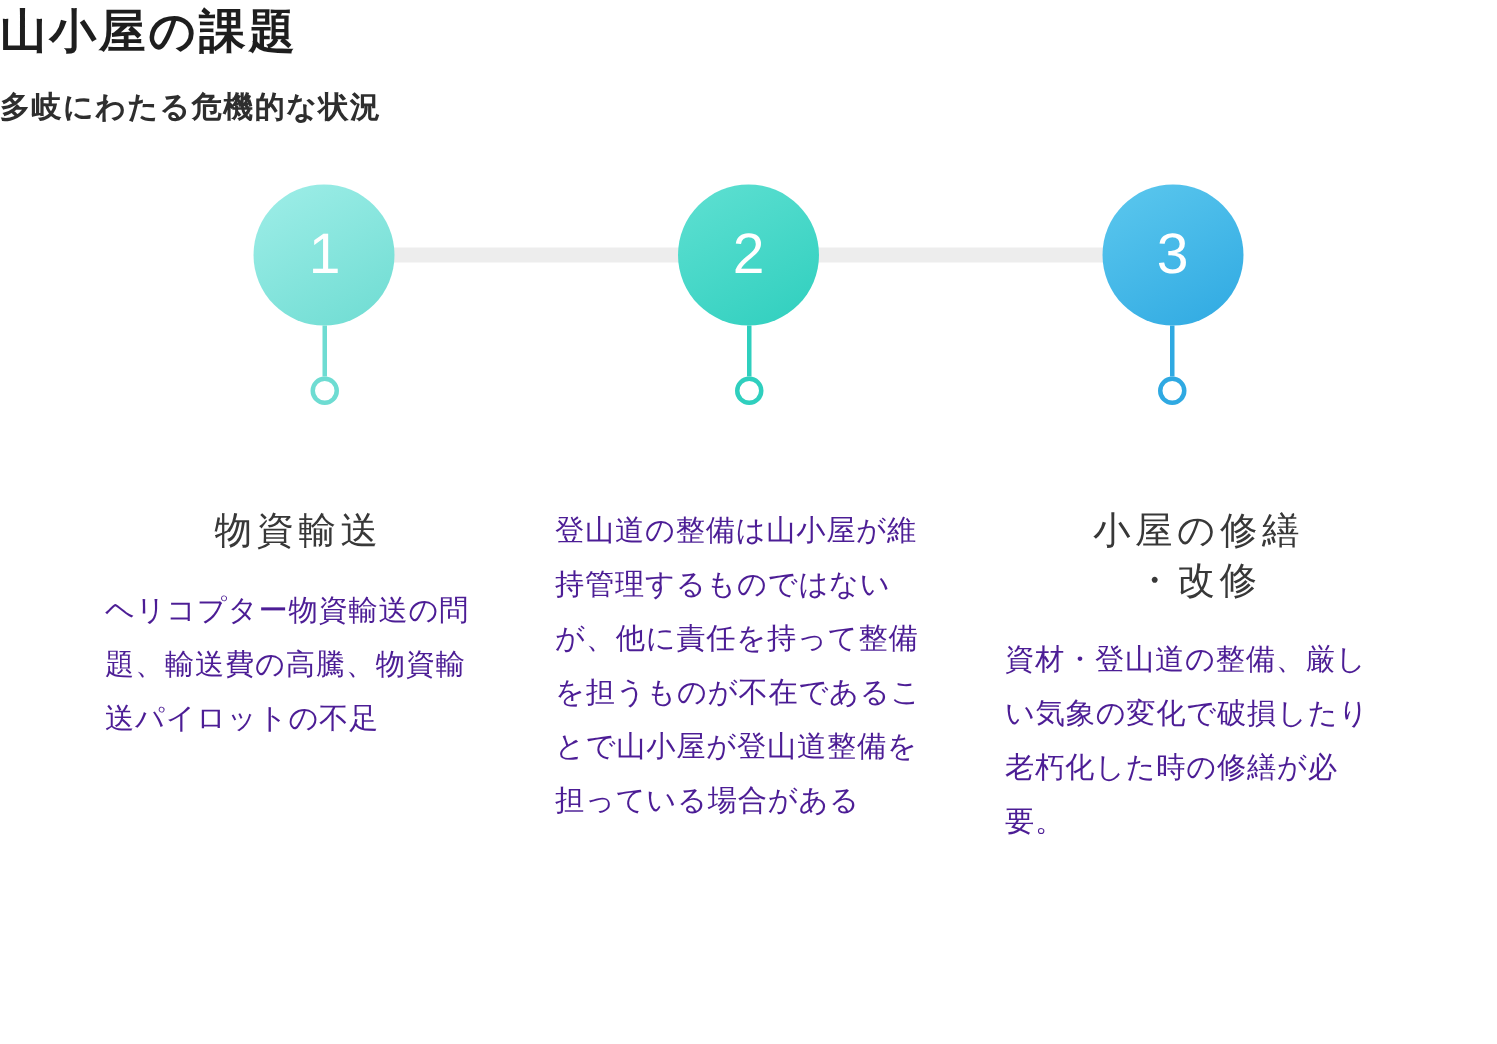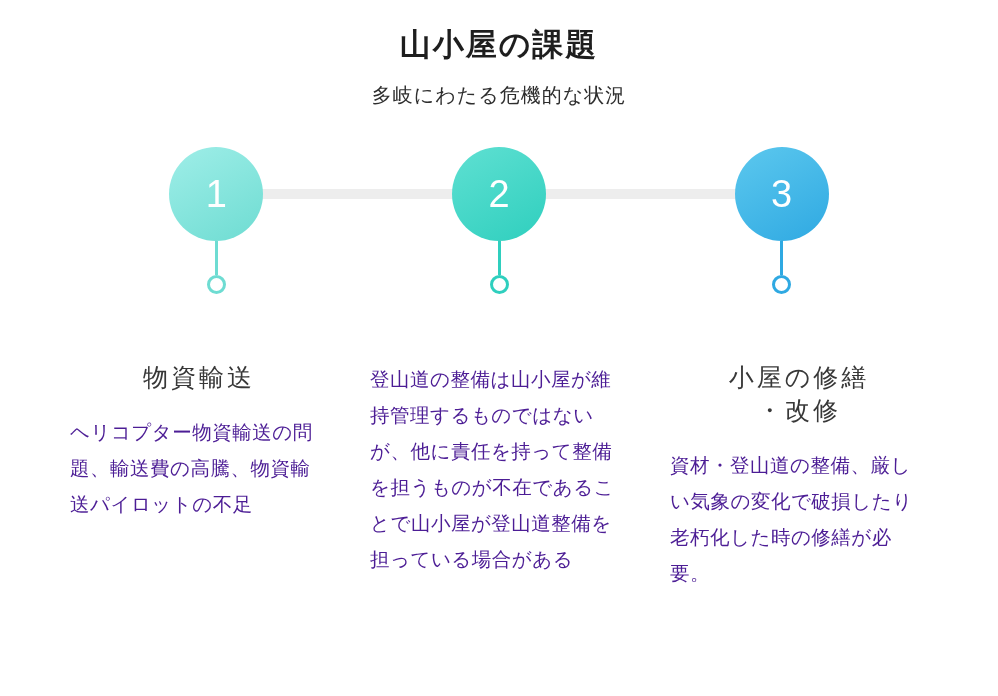--- a/index.html
+++ b/index.html
@@ -9,34 +9,34 @@
     font-family: "Liberation Sans", sans-serif;
   }
   .page {
     position: relative;
     width: 998px;
     height: 696px;
     background: #ffffff;
     overflow: hidden;
   }
   .header {
-    text-align: center;
-    padding-top: 24px;
+    text-align: left;
+    padding-top: 0;
   }
   .title {
     margin: 0;
     font-size: 31px;
     font-weight: 700;
     letter-spacing: 2px;
     color: #1e1e1e;
   }
   .subtitle {
     margin: 16px 0 0;
     font-size: 20px;
-    font-weight: 400;
+    font-weight: 700;
     letter-spacing: 1px;
     color: #2e2e2e;
   }
   .timeline {
     position: relative;
     width: 848px;
     margin: 38px auto 0;
     height: 152px;
     display: flex;
   }
@@ -80,20 +80,21 @@
     height: 13px;
     border: 3px solid var(--c2);
     border-radius: 50%;
     background: #ffffff;
   }
   .columns {
     width: 858px;
     margin: 62px auto 15px;
     display: flex;
     gap: 42px;
+    font-family: Liberation Serif, serif;
   }
   .col {
     flex: 1;
     min-width: 0;
   }
   .col-heading {
     margin: 0 0 20px;
     text-align: center;
     font-size: 25px;
     font-weight: 500;

